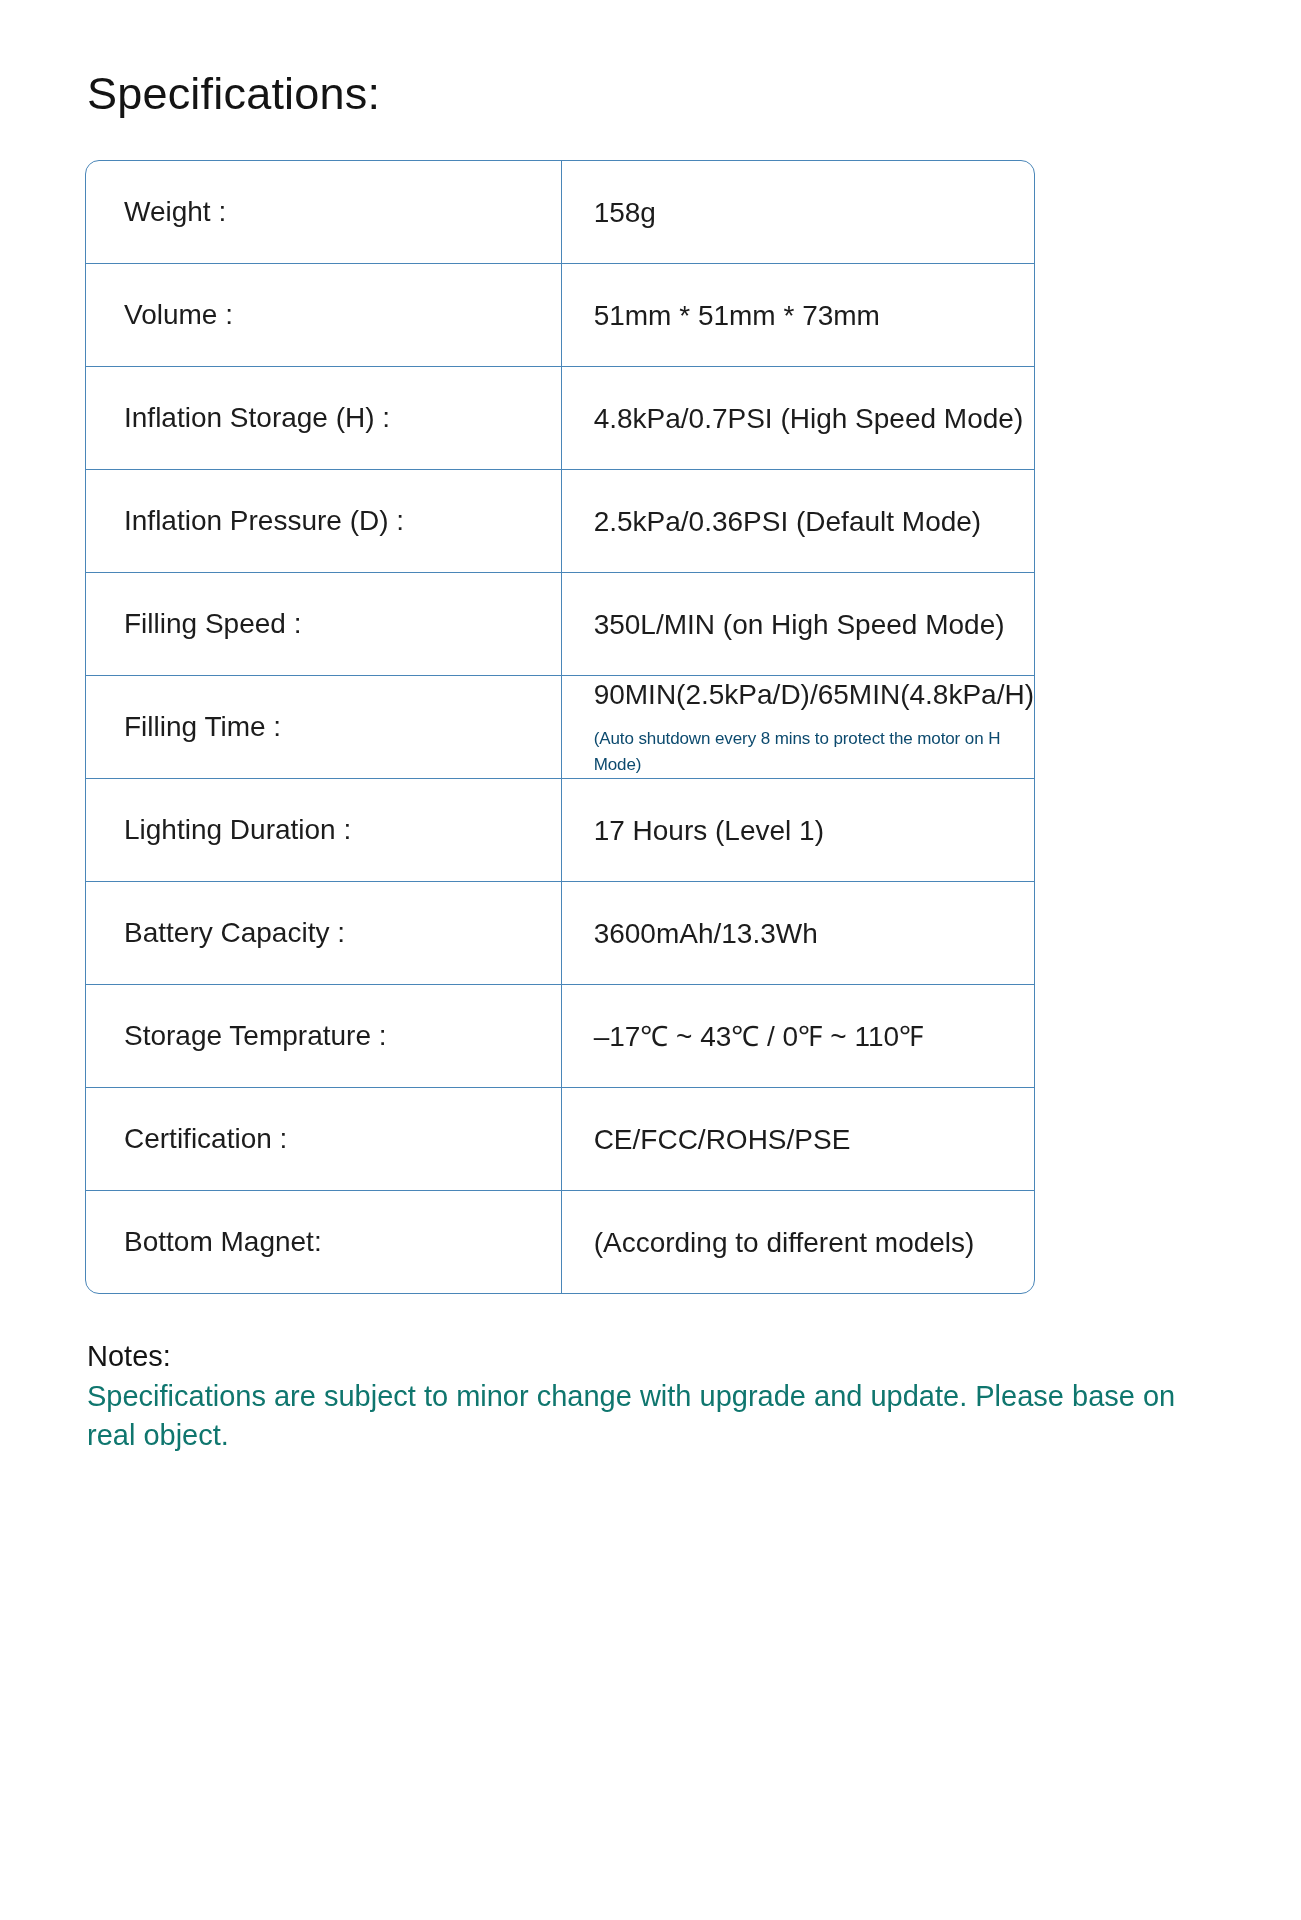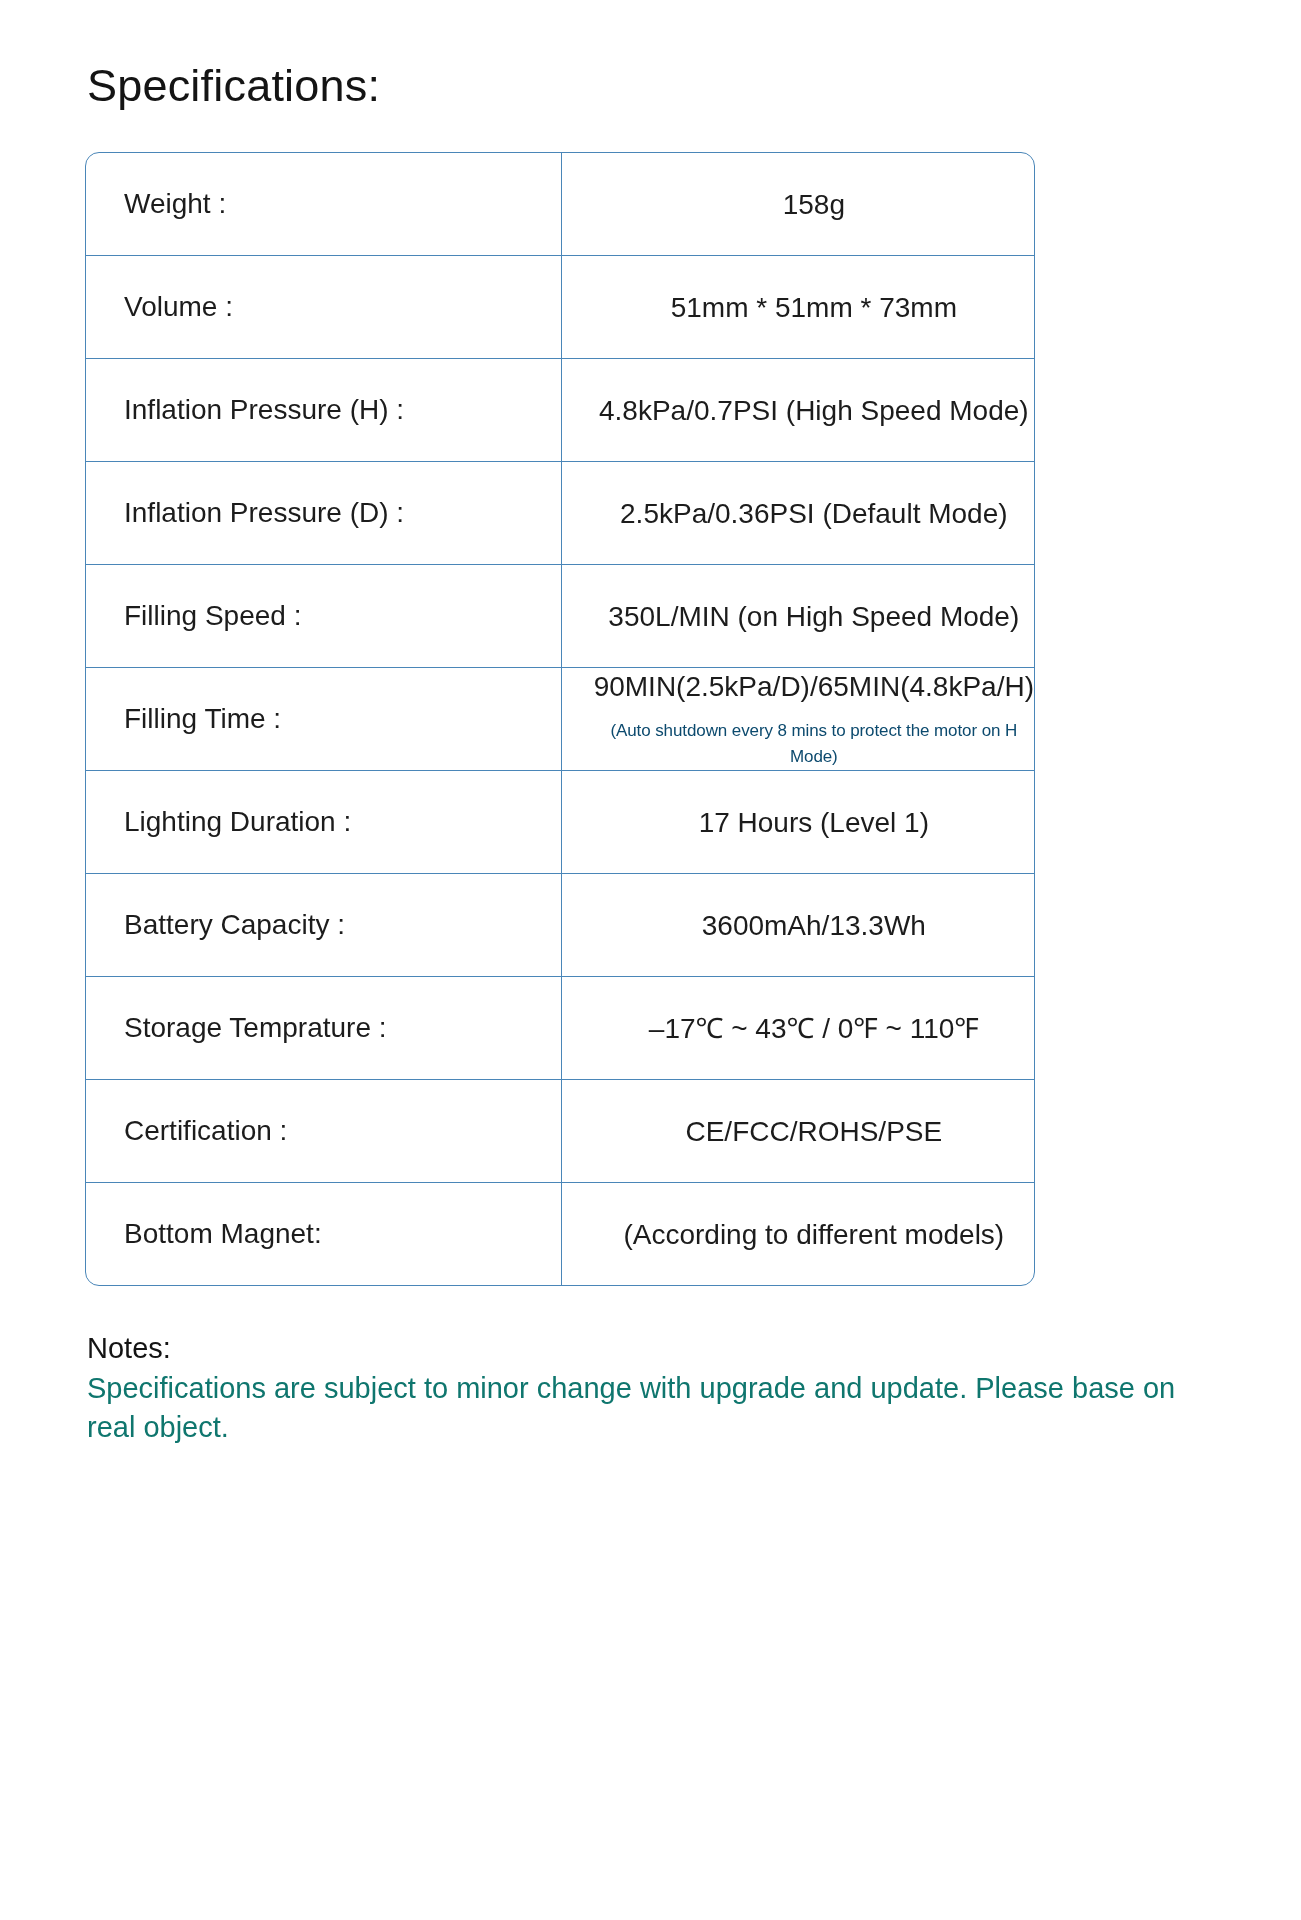--- a/index.html
+++ b/index.html
@@ -12,21 +12,21 @@
     height: 1920px;
     font-family: "Liberation Sans", sans-serif;
     color: #1a1a1a;
     -webkit-font-smoothing: antialiased;
   }
   .page {
     position: relative;
     width: 1301px;
     height: 1920px;
     box-sizing: border-box;
-    padding: 8px 85px;
+    padding: 16px 85px;
   }
   .page-title {
     font-size: 45px;
     font-weight: 400;
     letter-spacing: 0.2px;
     color: #141414;
     margin: 0;
     padding-top: 52px;
     padding-left: 2px;
   }
@@ -58,21 +58,20 @@
     color: #1c1c1c;
     height: 102px;
     font-weight: 400;
   }
   .spec-table td.value-cell {
     padding: 0 0 0 32px;
     font-size: 28px;
     color: #1c1c1c;
     height: 102px;
     font-weight: 400;
-    text-align: center;
   }
   .value-main {
     display: block;
     line-height: 1.25;
   }
   .value-sub {
     display: block;
     font-size: 17px;
     color: #0c4a6e;
     line-height: 1.5;
@@ -138,21 +137,21 @@
             <span class="value-main">158g</span>
           </td>
         </tr>
         <tr>
           <td class="label-cell">Volume :</td>
           <td class="value-cell">
             <span class="value-main">51mm * 51mm * 73mm</span>
           </td>
         </tr>
         <tr>
-          <td class="label-cell">Inflation Pressure (H) :</td>
+          <td class="label-cell">Inflation Storage (H) :</td>
           <td class="value-cell">
             <span class="value-main">4.8kPa/0.7PSI (High Speed Mode)</span>
           </td>
         </tr>
         <tr>
           <td class="label-cell">Inflation Pressure (D) :</td>
           <td class="value-cell">
             <span class="value-main">2.5kPa/0.36PSI (Default Mode)</span>
           </td>
         </tr>

